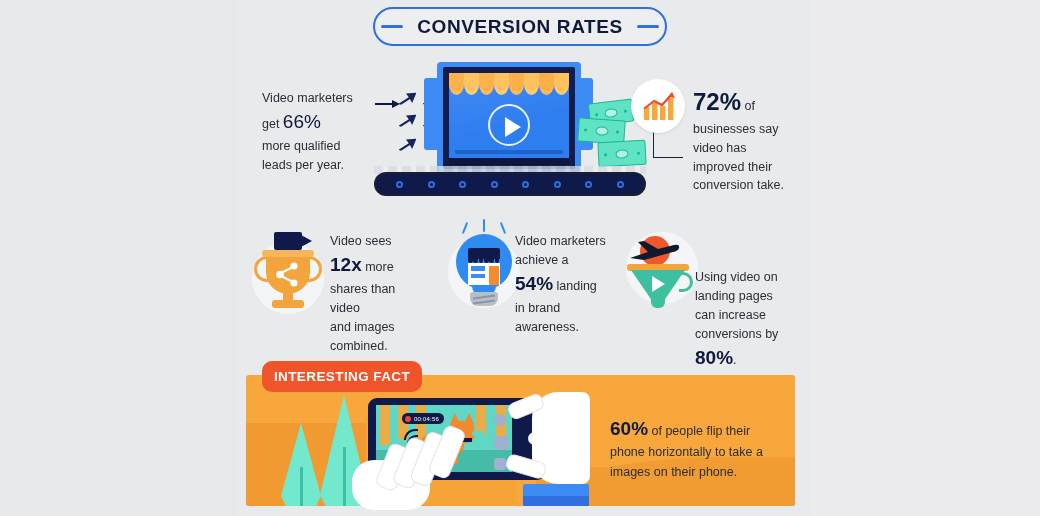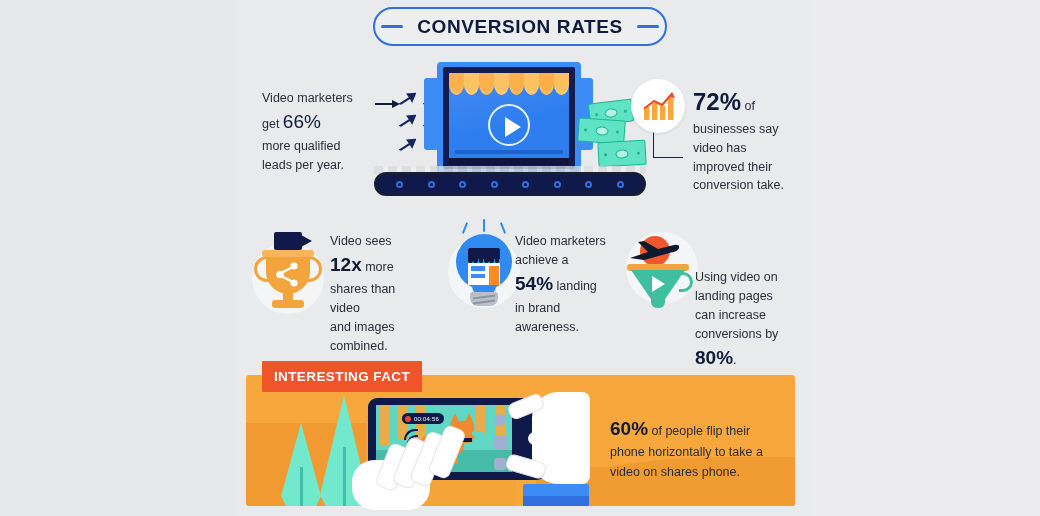--- a/index.html
+++ b/index.html
@@ -222,21 +222,21 @@
   .panel-hill-1 { position:absolute; left:0; top:48px; width:220px; height:83px; background:#f09a31; border-radius:0 14px 0 0;}
   .panel-hill-2 { position:absolute; left:120px; top:34px; width:150px; height:97px; background:#f5a438; border-radius:12px 12px 0 0;}
   .panel-swoop {
     position:absolute; left:300px; top:82px; width:260px; height:60px;
     background:#f19c32; border-radius:70% 0 0 0;
   }
   .panel-table { position:absolute; left:290px; top:92px; width:260px; height:42px; background:#f19c32;}
 
   .badge {
     position:absolute; left:262px; top:361px; width:160px; height:31px;
-    background:#f0542a; border-radius:1px;
+    background:#f0542a; border-radius:10px;
     display:flex; align-items:center; justify-content:center;
   }
   .badge-text { color:#fff; font-size:13.5px; font-weight:bold; letter-spacing:0.4px;}
 
   .tree { position:absolute; }
   .tree-cone { position:absolute; background:#72e8cd; }
   .tree-trunk { position:absolute; width:3px; background:#3fbfa8; }
 
   .phone-wrap { position:absolute; left:360px; top:396px; width:215px; height:110px;}
   .phone-body {
@@ -557,15 +557,15 @@
     <div class="blue-slab2"></div>
   </div>
 
   <div class="badge">
     <span class="badge-text">INTERESTING FACT</span>
   </div>
 
   <div class="panel-text">
     <div><span class="big">60%</span><span> of people flip their</span></div>
     <div>phone horizontally to take a</div>
-    <div>video on shares phone.</div>
+    <div>images on their phone.</div>
   </div>
 </div>
 
 </body></html>

